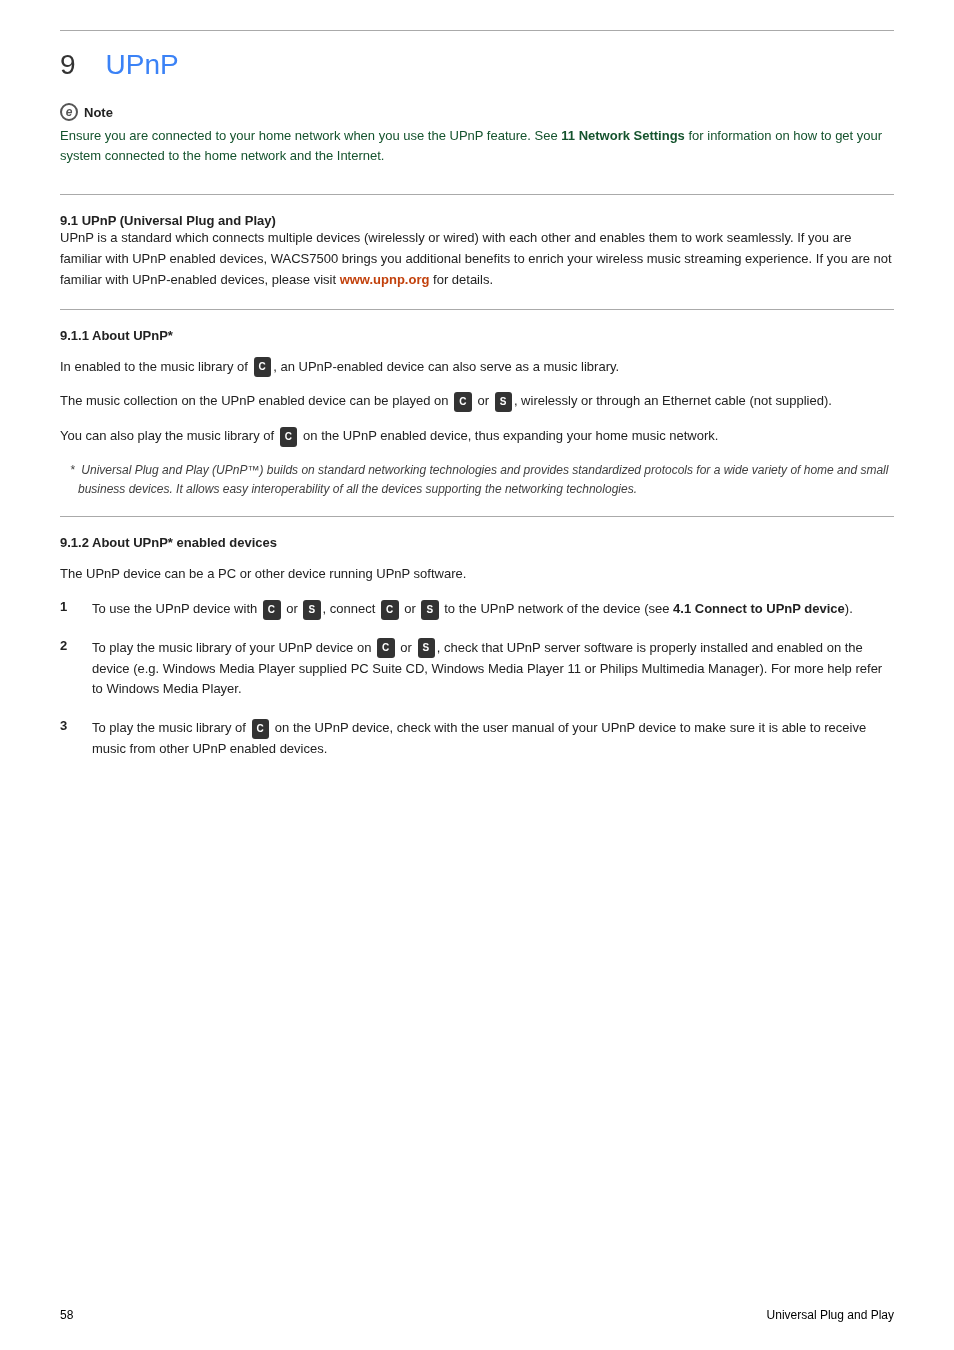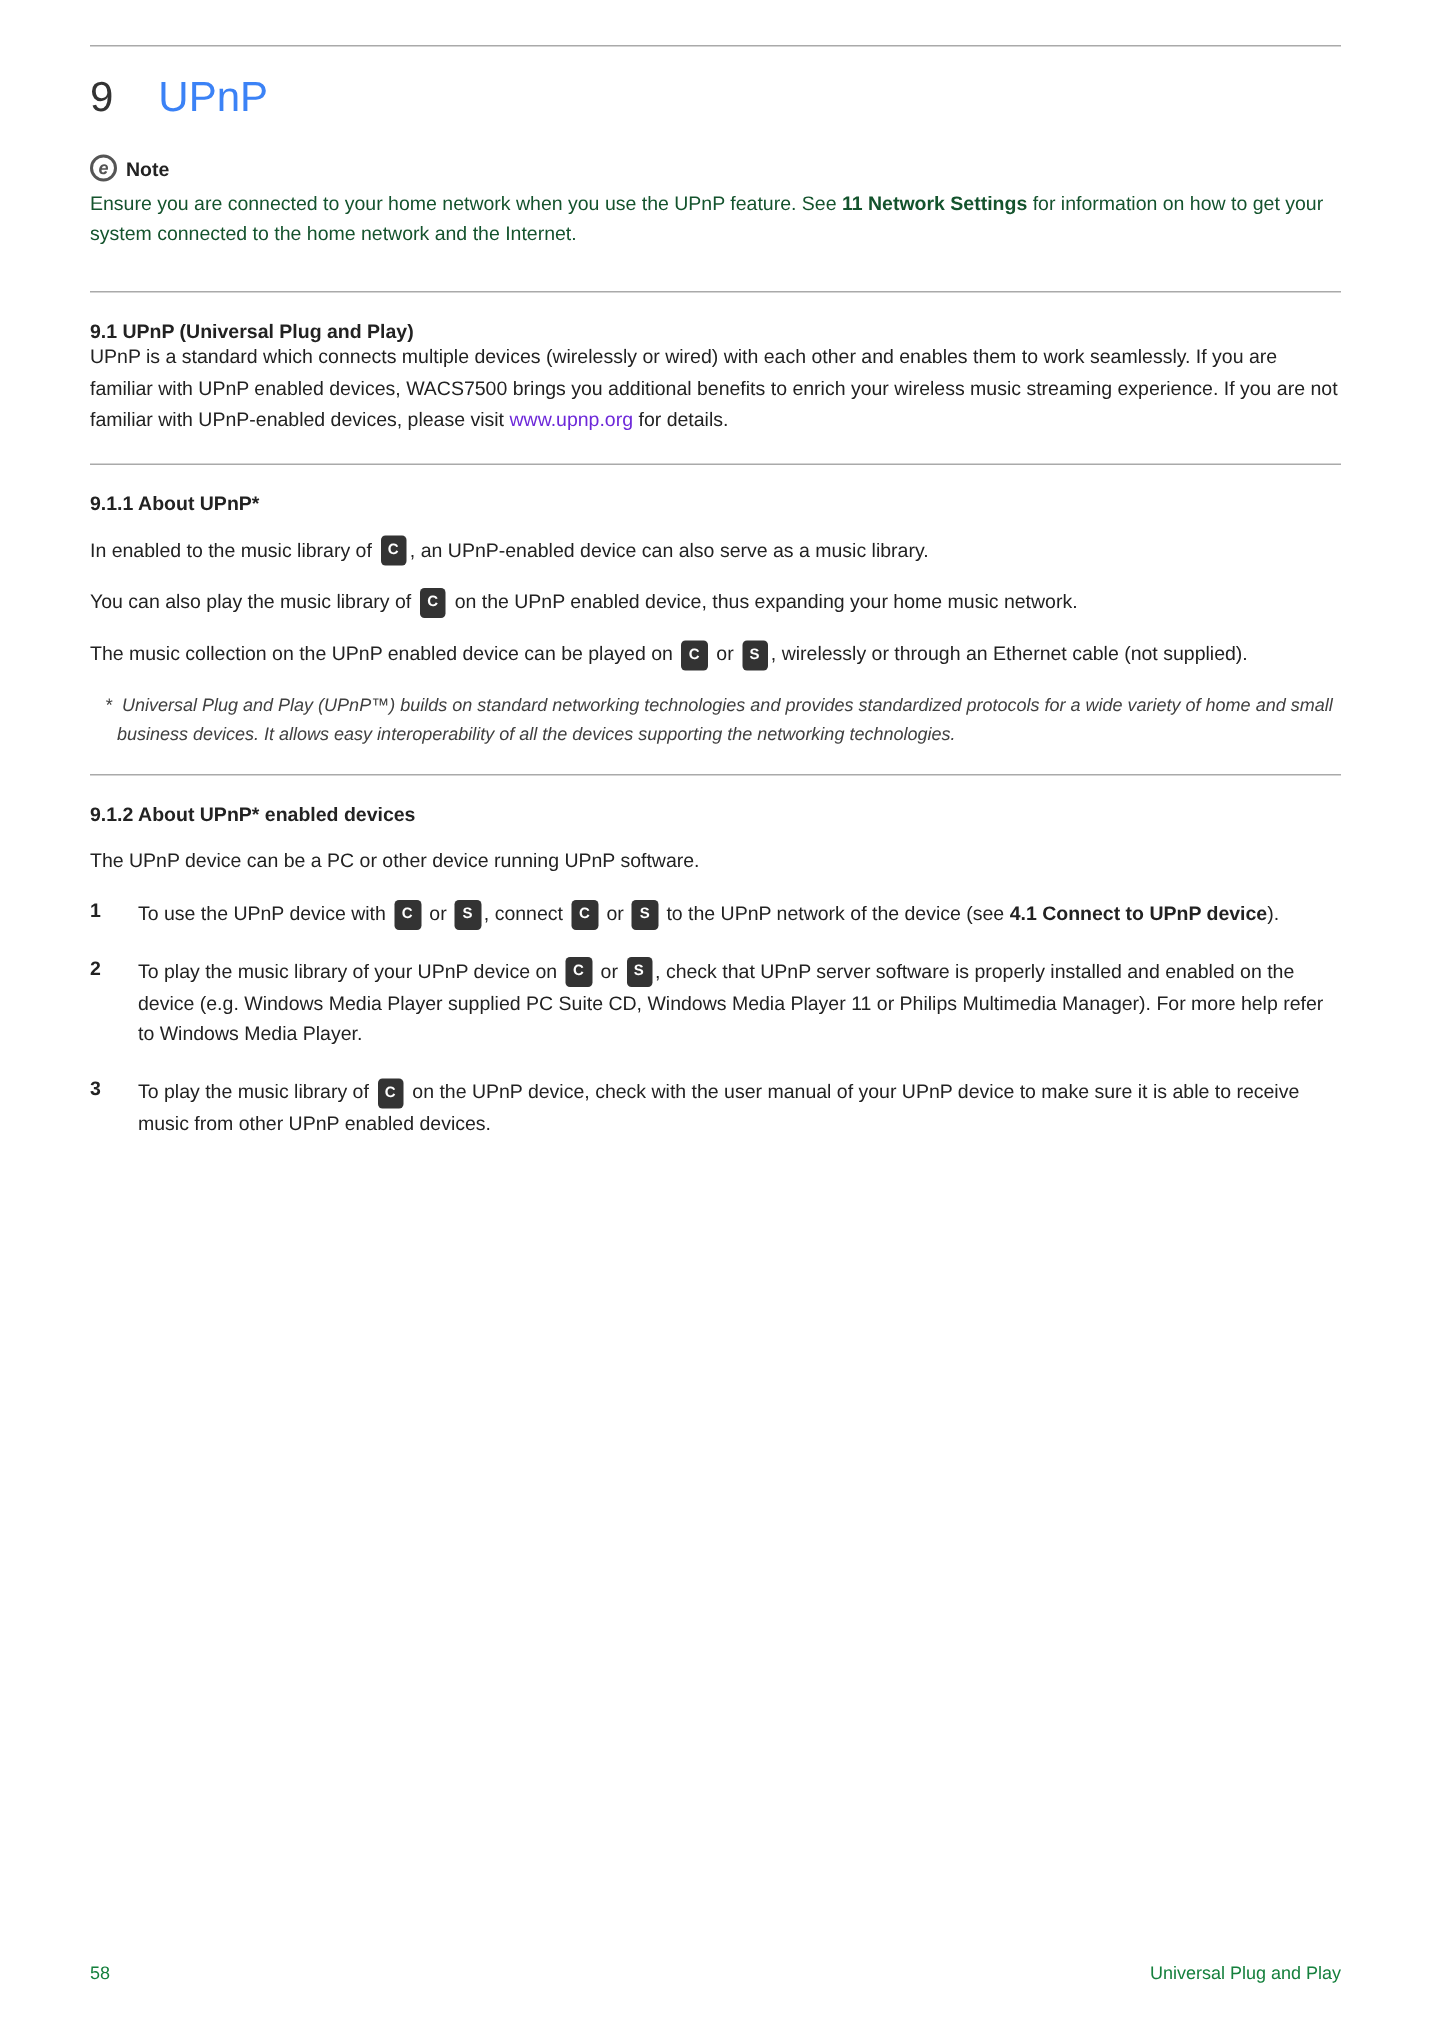--- a/index.html
+++ b/index.html
@@ -84,22 +84,22 @@
       font-weight: bold;
       margin-bottom: 14px;
     }
     .body-text {
       font-size: 13px;
       line-height: 1.6;
       color: #222;
       margin-bottom: 14px;
     }
     .link-text {
-      color: #6d28d9;
-      font-weight: normal;
+      color: #c2410c;
+      font-weight: bold;
       text-decoration: none;
     }
     .device-icon {
       display: inline-block;
       background: #333;
       color: #fff;
       font-size: 10px;
       font-weight: bold;
       padding: 2px 5px;
       border-radius: 3px;
@@ -143,21 +143,21 @@
     }
     .page-footer {
       position: absolute;
       bottom: 28px;
       left: 60px;
       right: 60px;
       display: flex;
       justify-content: space-between;
       align-items: center;
       font-size: 12px;
-      color: #15803d;
+      color: #000000;
     }
   </style>
 </head>
 <body>
 
 <div class="page">
   <div class="top-rule"></div>
 
   <div class="chapter-heading">
     <span class="chapter-number">9</span>
@@ -181,25 +181,25 @@
   </p>
 
   <div class="section-rule"></div>
   <div class="subsection-heading">9.1.1    About UPnP*</div>
 
   <p class="body-text">
     <span>In enabled to the music library of </span><span class="device-icon">C</span><span>, an UPnP-enabled device can also serve as a music library.</span>
   </p>
 
   <p class="body-text">
+    <span>The music collection on the UPnP enabled device can be played on </span><span class="device-icon">C</span><span> or </span><span class="device-icon">S</span><span>, wirelessly or through an Ethernet cable (not supplied).</span>
+  </p>
+
+  <p class="body-text">
     <span>You can also play the music library of </span><span class="device-icon">C</span><span> on the UPnP enabled device, thus expanding your home music network.</span>
-  </p>
-
-  <p class="body-text">
-    <span>The music collection on the UPnP enabled device can be played on </span><span class="device-icon">C</span><span> or </span><span class="device-icon">S</span><span>, wirelessly or through an Ethernet cable (not supplied).</span>
   </p>
 
   <p class="footnote">
     <span>*</span>&nbsp;&nbsp;<span>Universal Plug and Play (UPnP™) builds on standard networking technologies and provides standardized protocols for a wide variety of home and small business devices. It allows easy interoperability of all the devices supporting the networking technologies.</span>
   </p>
 
   <div class="section-rule"></div>
   <div class="subsection-heading">9.1.2    About UPnP* enabled devices</div>
 
   <p class="body-text">The UPnP device can be a PC or other device running UPnP software.</p>

